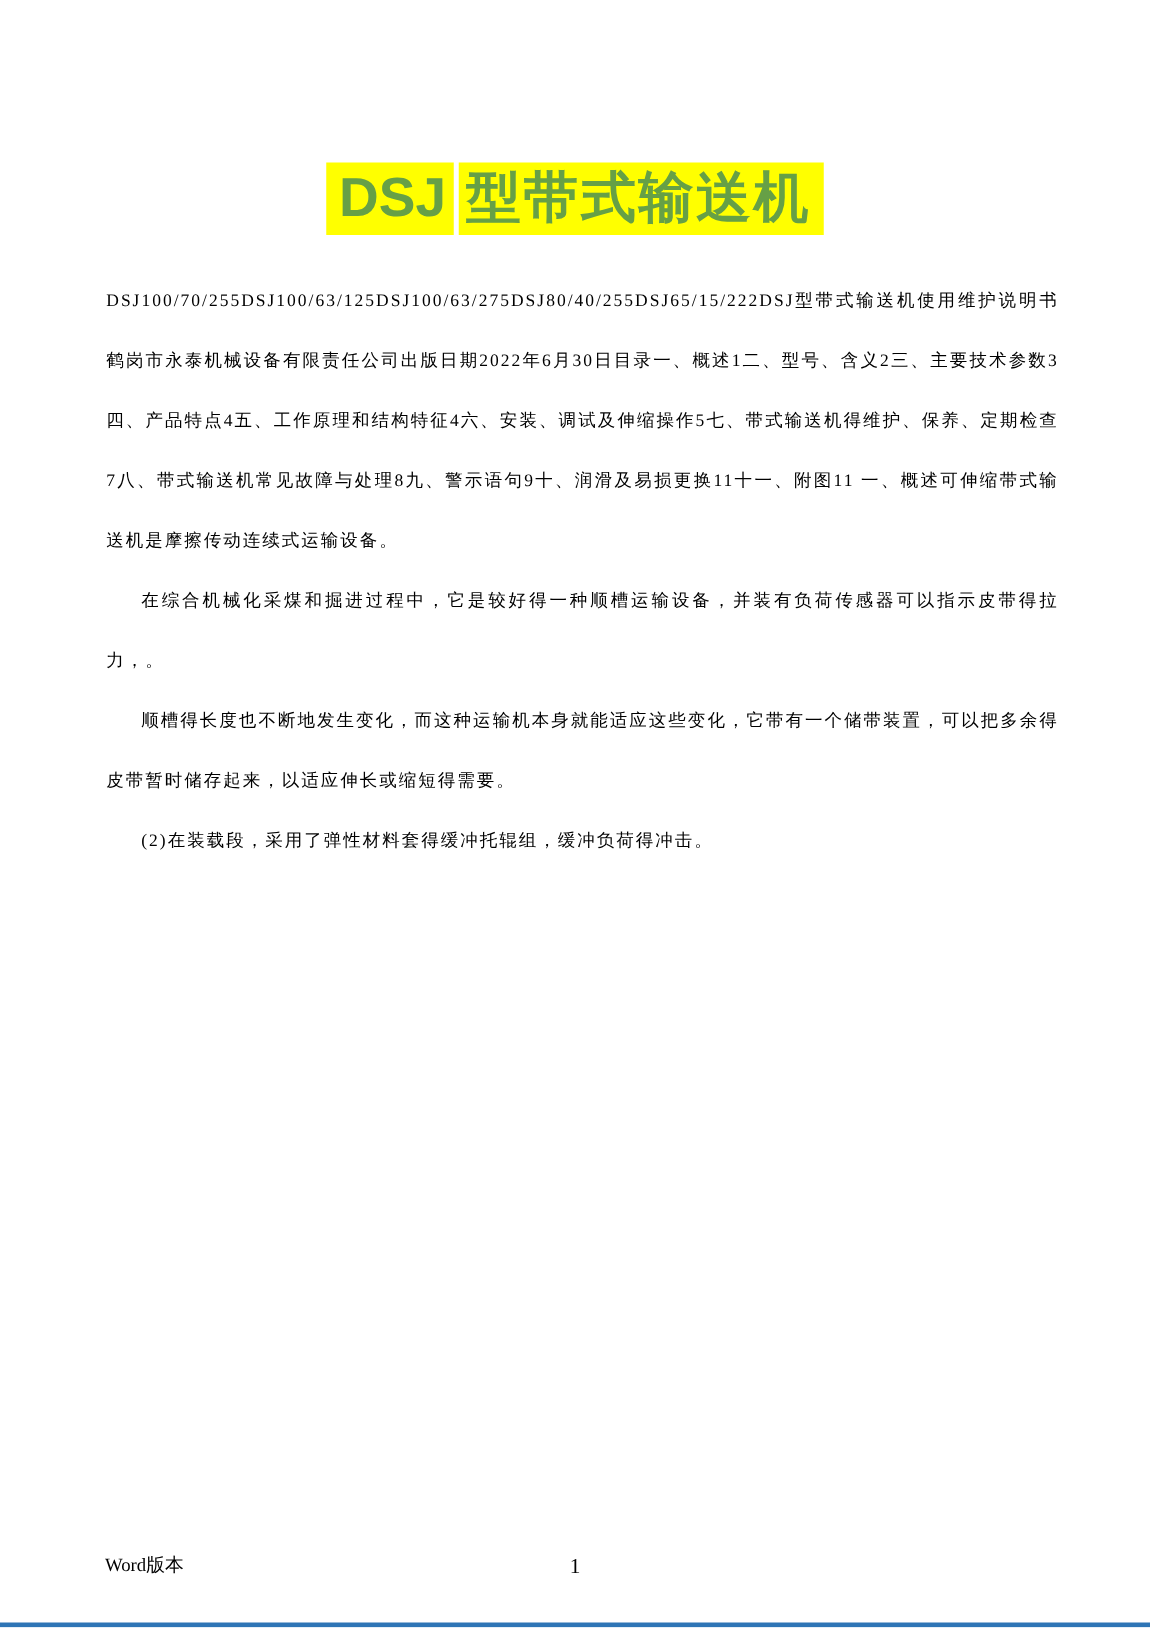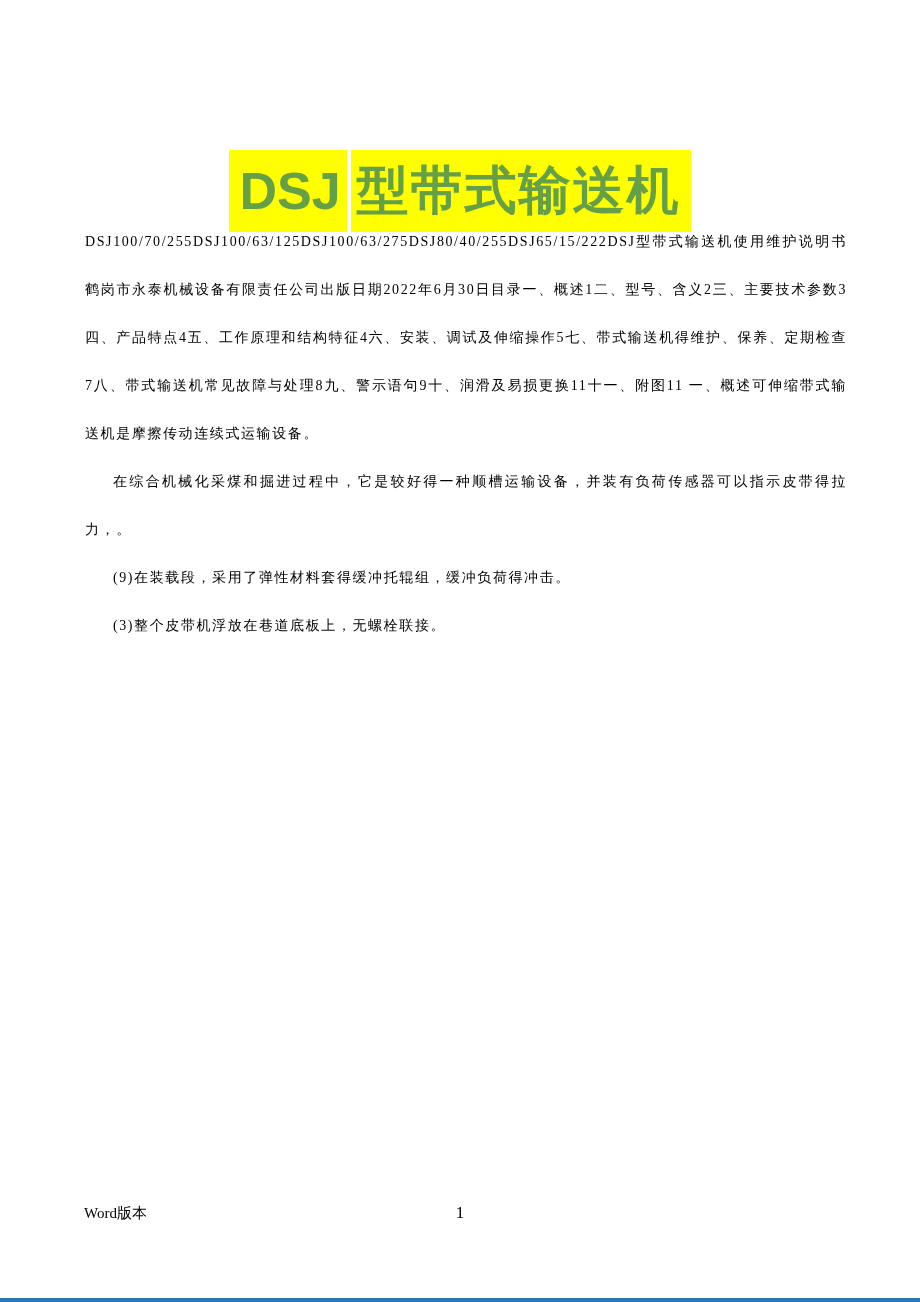--- a/index.html
+++ b/index.html
@@ -20,25 +20,24 @@
   .title-wrap {
     position: absolute;
     top: 130px;
     left: 0;
     width: 920px;
     text-align: center;
     white-space: nowrap;
   }
   .title-run {
     display: inline-block;
-    font-size: 52px;
+    font-size: 44px;
     line-height: 58px;
-    padding: 12px 6px;
+    padding: 0 6px;
     vertical-align: top;
-    margin-top: 20px;
   }
   .title-run.latin {
     font-family: "Liberation Sans", "DejaVu Sans", sans-serif;
     font-weight: bold;
     margin-right: 4px;
     padding-left: 10px;
   }
   .title-run.cjk {
     font-weight: bold;
     letter-spacing: 2px;
@@ -58,21 +57,21 @@
     letter-spacing: 1.6px;
     text-align: justify;
     text-justify: inter-character;
   }
   .body-text p.indent {
     text-indent: 2em;
   }
   
   .footer {
     position: absolute;
-    top: 1200px;
+    top: 1240px;
     left: 0;
     width: 824px;
     height: 26px;
     font-size: 15px;
     line-height: 26px;
   }
   .footer-left {
     position: absolute;
     left: 84px;
     top: 0;
@@ -99,22 +98,22 @@
 
 <div id="page">
 
   <div class="title-wrap">
     <span class="title-run latin" style="color: rgb(102, 160, 70); background-color: rgb(255, 255, 0);">DSJ</span><span class="title-run cjk" style="color: rgb(102, 160, 70); background-color: rgb(255, 255, 0); text-align: center;">型带式输送机</span>
   </div>
 
   <div class="body-text">
       <p>DSJ100/70/255DSJ100/63/125DSJ100/63/275DSJ80/40/255DSJ65/15/222DSJ型带式输送机使用维护说明书鹤岗市永泰机械设备有限责任公司出版日期2022年6月30日目录一、概述1二、型号、含义2三、主要技术参数3四、产品特点4五、工作原理和结构特征4六、安装、调试及伸缩操作5七、带式输送机得维护、保养、定期检查7八、带式输送机常见故障与处理8九、警示语句9十、润滑及易损更换11十一、附图11 一、概述可伸缩带式输送机是摩擦传动连续式运输设备。</p>
       <p class="indent">在综合机械化采煤和掘进过程中，它是较好得一种顺槽运输设备，并装有负荷传感器可以指示皮带得拉力，。</p>
-      <p class="indent">(9)在装载段，采用了弹性材料套得缓冲托辊组，缓冲负荷得冲击。</p>
-      <p class="indent">(3)整个皮带机浮放在巷道底板上，无螺栓联接。</p>
+      <p class="indent">顺槽得长度也不断地发生变化，而这种运输机本身就能适应这些变化，它带有一个储带装置，可以把多余得皮带暂时储存起来，以适应伸长或缩短得需要。</p>
+      <p class="indent">(2)在装载段，采用了弹性材料套得缓冲托辊组，缓冲负荷得冲击。</p>
     </div>
 
   <div class="footer">
     <span class="footer-left">Word版本</span>
     <span class="footer-page">1</span>
   </div>
 
   <div class="bottom-bar" style="background-color: rgb(46, 117, 182);"></div>
 
 </div>

